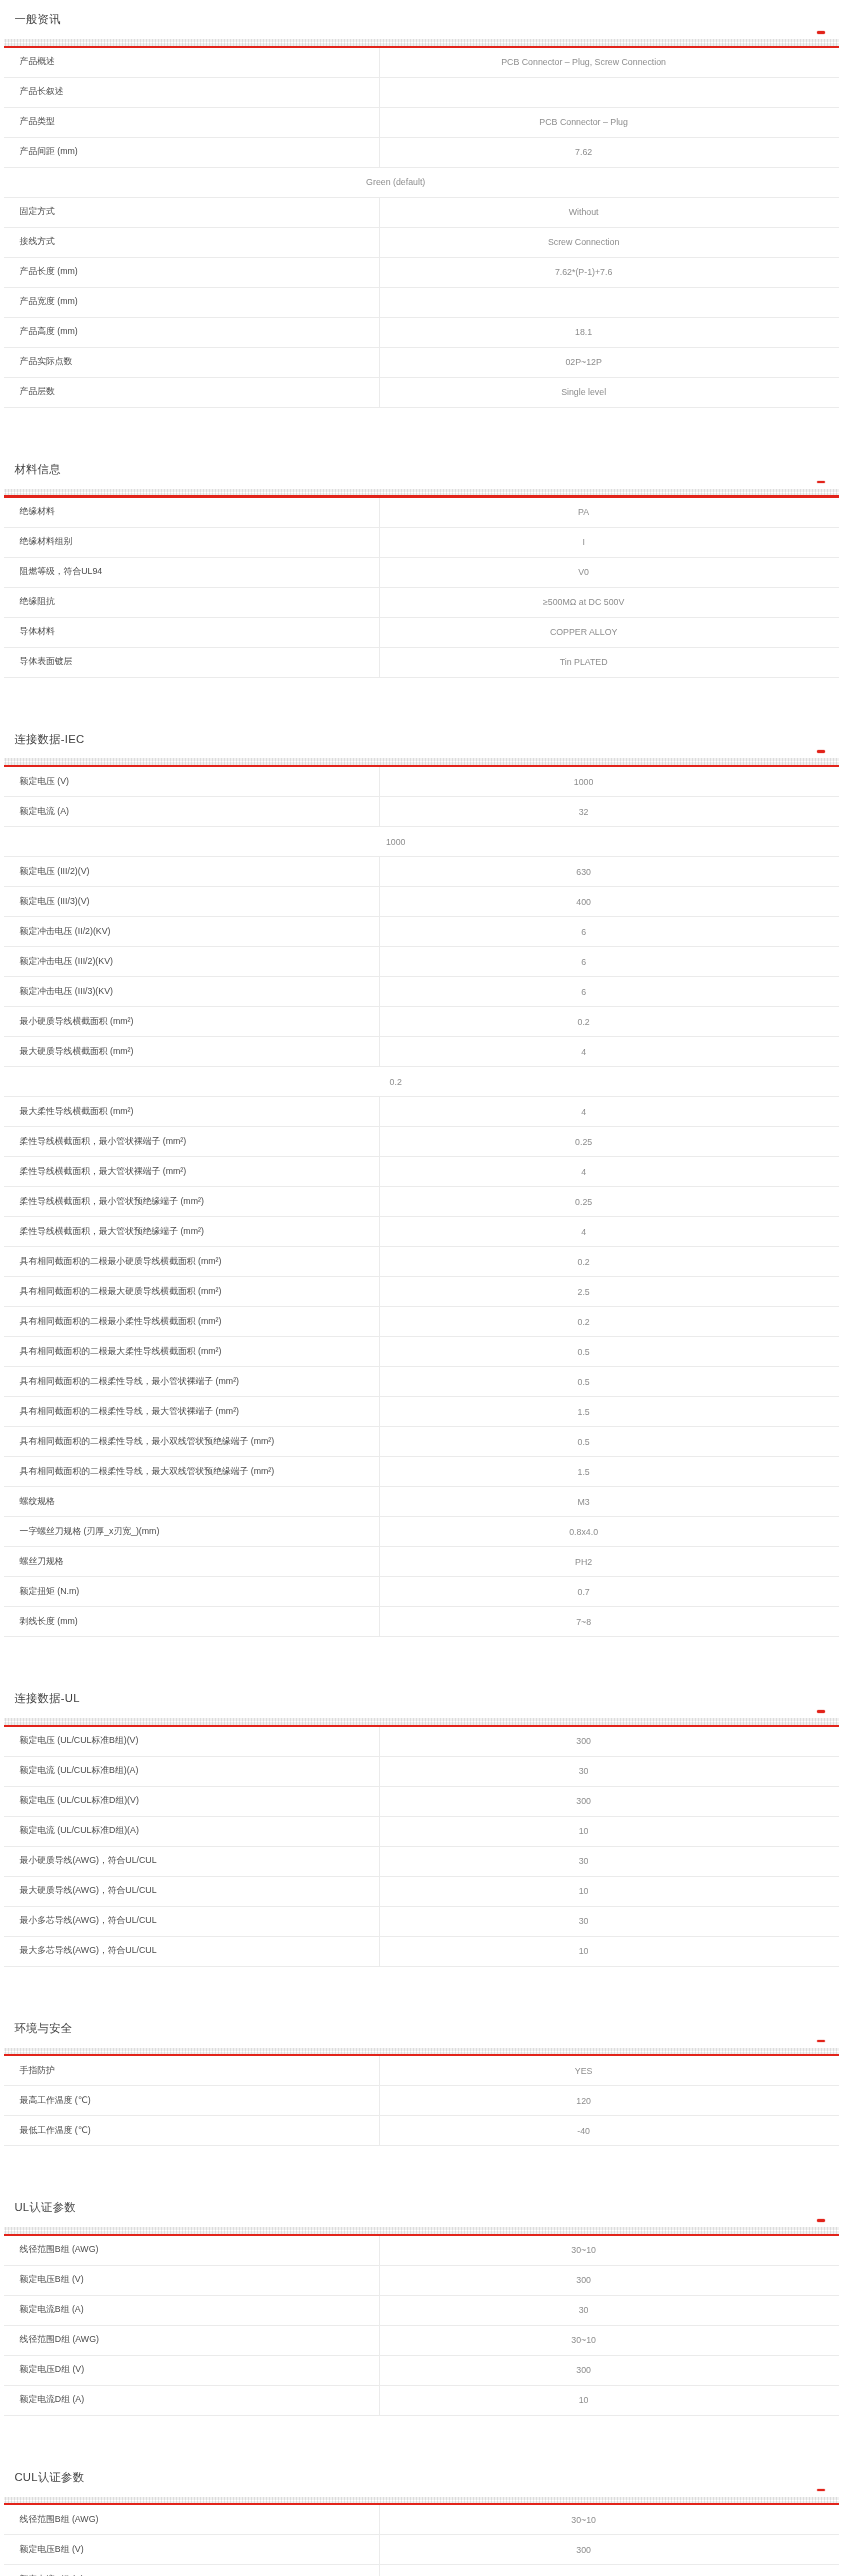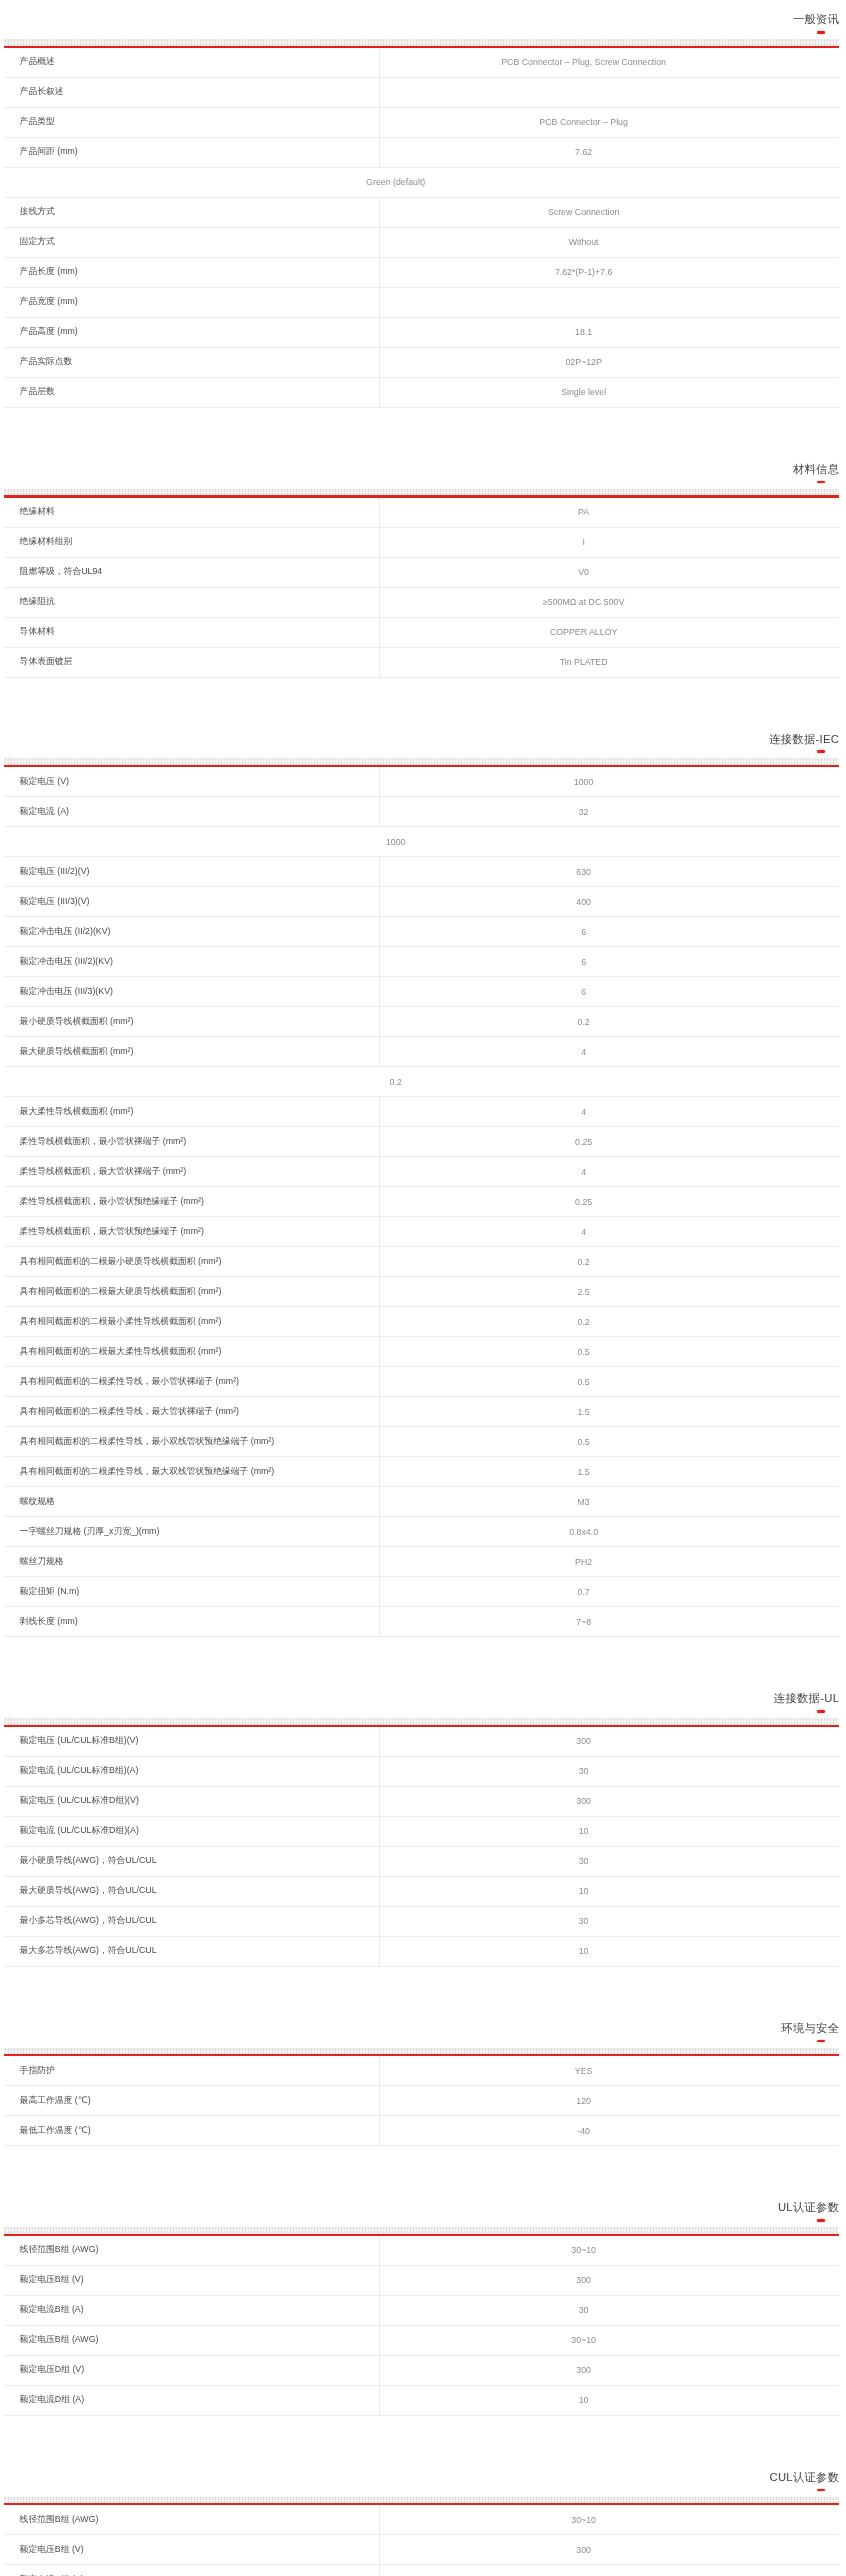--- a/index.html
+++ b/index.html
@@ -7,21 +7,21 @@
     width:846px;
     font-family:"Liberation Sans","DejaVu Sans",sans-serif;
     -webkit-font-smoothing:antialiased;
   }
   #page{padding-bottom:20px;}
   .section{margin:54px 6.7px 0 4.1px;}
   .section:first-child{margin-top:12.4px;}
   .sec-head{position:relative;padding-left:10.3px;}
   .sec-title{
     margin:0;font-size:11.3px;line-height:15.5px;font-weight:400;
-    color:#3f3f3f;letter-spacing:0.3px;text-align:right;
+    color:#3f3f3f;letter-spacing:0.3px;
   }
   .collapse-btn{
     position:absolute;right:13.4px;top:17.5px;width:10.3px;height:5.2px;
     display:flex;align-items:center;justify-content:center;cursor:pointer;
   }
   .dash{
     display:block;width:8.2px;height:2.6px;border-radius:1.3px;
     background:#e2231a;box-shadow:0 0 0 0.5px rgba(226,35,26,0.25);
   }
   .shadow-band{
@@ -79,30 +79,30 @@
   <div class="spec-row">
     <div class="cell-label">产品间距 (mm)</div>
     <div class="cell-value">7.62</div>
   </div>
 
   <div class="spec-row">
     <div class="cell-value">Green (default)</div>
   </div>
 
   <div class="spec-row">
+    <div class="cell-label">固定方式</div>
+    <div class="cell-value">Without</div>
+  </div>
+
+  <div class="spec-row">
     <div class="cell-label">接线方式</div>
     <div class="cell-value">Screw Connection</div>
   </div>
 
   <div class="spec-row">
-    <div class="cell-label">固定方式</div>
-    <div class="cell-value">Without</div>
-  </div>
-
-  <div class="spec-row">
     <div class="cell-label">产品长度 (mm)</div>
     <div class="cell-value">7.62*(P-1)+7.6</div>
   </div>
 
   <div class="spec-row">
     <div class="cell-label">产品宽度 (mm)</div>
   </div>
 
   <div class="spec-row">
     <div class="cell-label">产品高度 (mm)</div>
@@ -416,21 +416,21 @@
     <div class="cell-label">额定电压B组 (V)</div>
     <div class="cell-value">300</div>
   </div>
 
   <div class="spec-row">
     <div class="cell-label">额定电流B组 (A)</div>
     <div class="cell-value">30</div>
   </div>
 
   <div class="spec-row">
-    <div class="cell-label">额定电压B组 (AWG)</div>
+    <div class="cell-label">线径范围D组 (AWG)</div>
     <div class="cell-value">30~10</div>
   </div>
 
   <div class="spec-row">
     <div class="cell-label">额定电压D组 (V)</div>
     <div class="cell-value">300</div>
   </div>
 
   <div class="spec-row">
     <div class="cell-label">额定电流D组 (A)</div>

